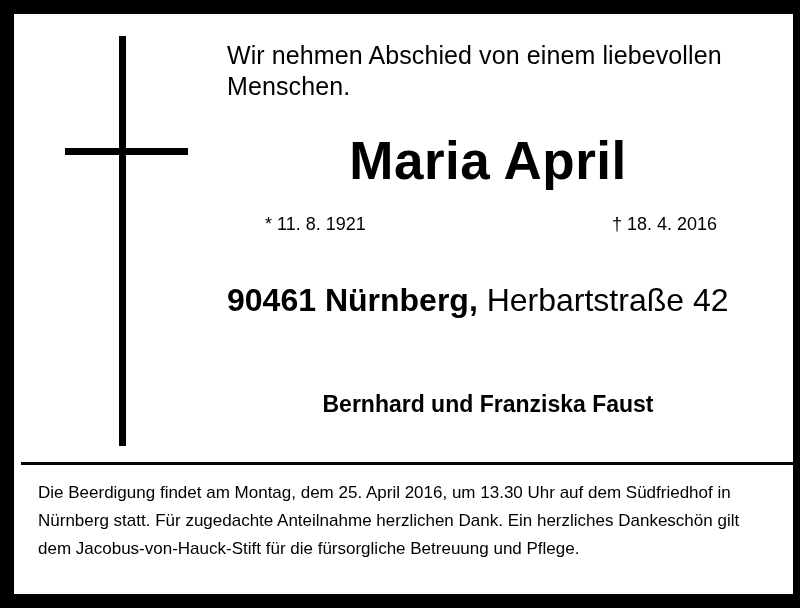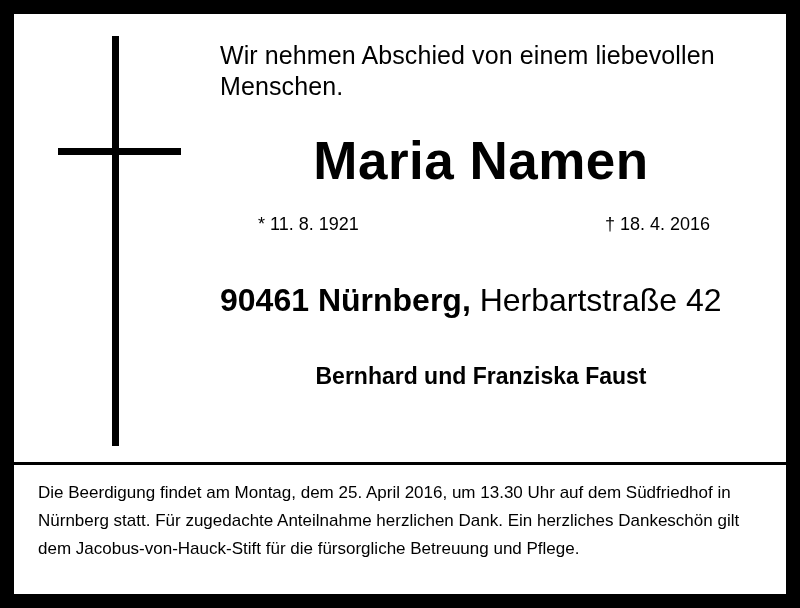--- a/index.html
+++ b/index.html
@@ -23,20 +23,21 @@
     border-top: 14px solid #000000;
     border-bottom: 14px solid #000000;
     border-left: 14px solid #000000;
     border-right: 14px solid #000000;
   }
   .inner {
     position: relative;
     width: 772px;
     height: 580px;
     background: #ffffff;
+    padding-left: 7px;
   }
   
   .upper {
     position: relative;
     height: 448px;
     border-bottom: 3px solid #000000;
   }
   .cross {
     position: absolute;
     left: 26px;
@@ -107,21 +108,21 @@
   .thanks {
     position: absolute;
     top: 348px;
     left: 0;
     right: 16px;
     text-align: center;
     font-size: 23px;
     line-height: 29px;
   }
   .thanks .t1 { font-weight: normal; }
-  .thanks .t2 { font-weight: bold; }
+  .thanks .t2 { font-weight: bold; margin-top: 28px; }
   .thanks .t3 { font-weight: bold; }
   .footer {
     position: absolute;
     left: 0;
     right: 0;
     top: 451px;
     padding: 14px 18px 0 24px;
     font-size: 17px;
     line-height: 28px;
     box-sizing: border-box;
@@ -136,21 +137,21 @@
     <div class="upper">
 
       <div class="cross">
         <div class="vert"></div>
         <div class="horiz"></div>
       </div>
 
       <div class="content">
         <div class="intro">Wir nehmen Abschied von einem liebevollen Menschen.</div>
 
-        <div class="name">Maria Namen</div>
+        <div class="name">Maria April</div>
 
         <div class="dates">
           <span>* 11. 8. 1921</span>
           <span>† 18. 4. 2016</span>
         </div>
 
         <div class="address">
           <b>90461 Nürnberg,</b><span> Herbartstraße 42</span>
         </div>
 

